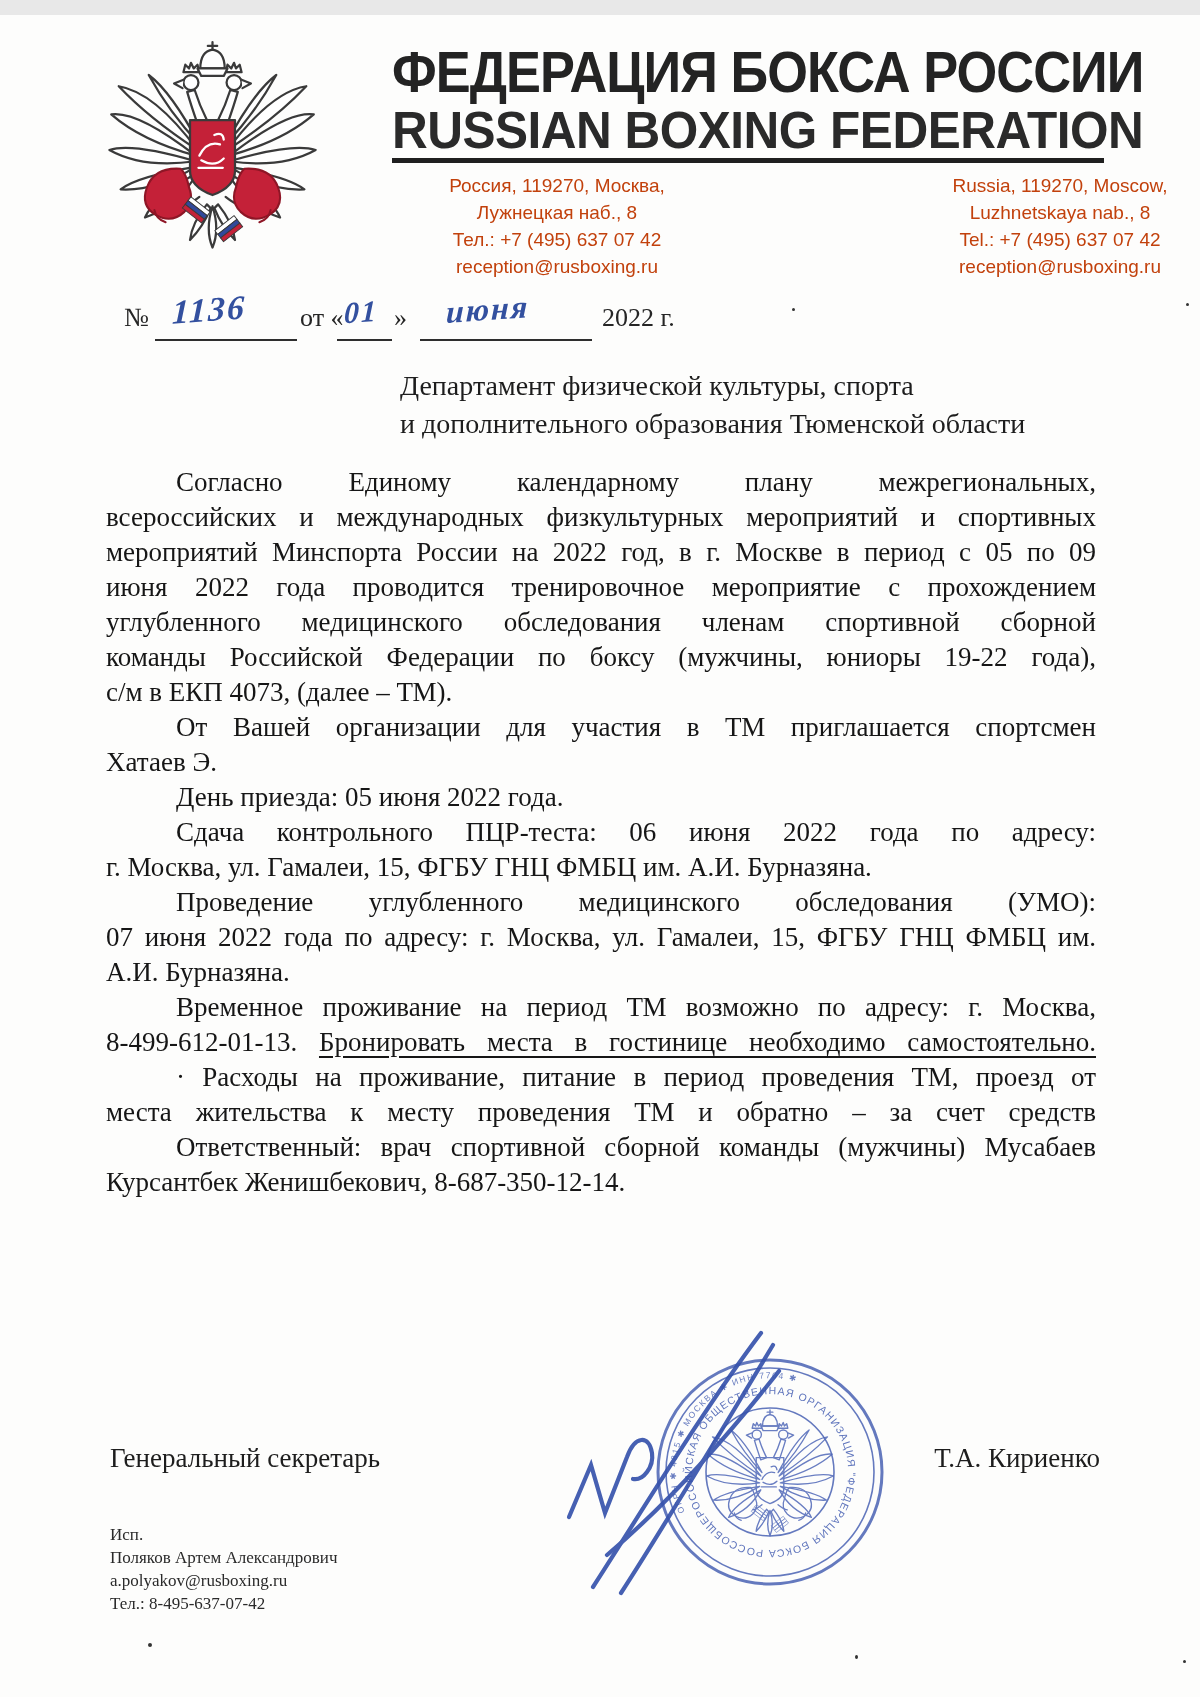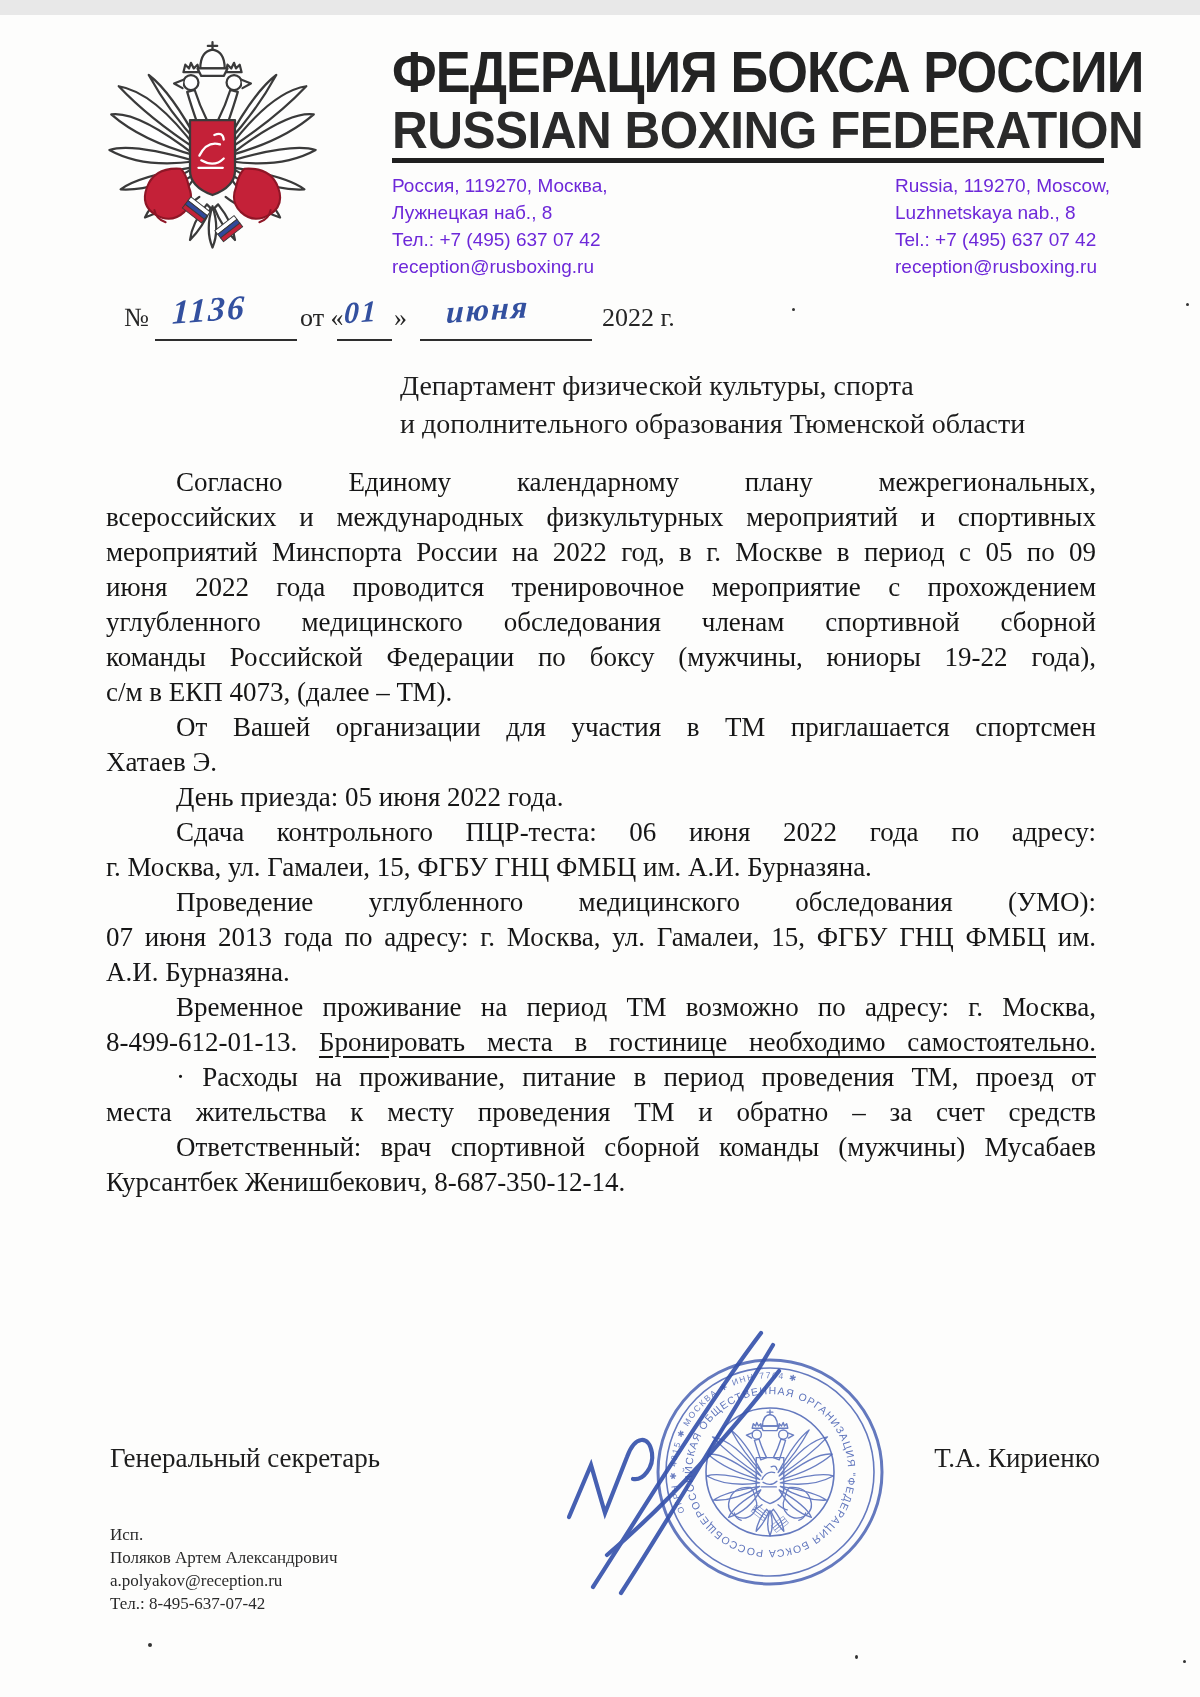--- a/index.html
+++ b/index.html
@@ -16,21 +16,21 @@
     letter-spacing:-1px;color:#232323;transform:scale(.97,1.07);transform-origin:0 0;white-space:nowrap;
   }
   .title-en{
     position:absolute;left:392px;top:88px;width:730px;
     font-family:"Liberation Sans",sans-serif;font-weight:800;font-size:50px;line-height:52px;
     letter-spacing:-.5px;color:#2a2a2a;transform:scale(.99,1.05);transform-origin:0 0;white-space:nowrap;
   }
   .head-rule{position:absolute;left:392px;top:143px;width:712px;height:5px;background:#1f1f1f;}
   .addr{
     position:absolute;top:157px;width:330px;
-    font-family:"Liberation Sans",sans-serif;font-weight:500;font-size:19px;line-height:27px;color:#6d28d9;
+    font-family:"Liberation Sans",sans-serif;font-weight:500;font-size:19px;line-height:27px;color:#c2410c;text-align:center;
   }
   .addr.ru{left:392px;}
   .addr.en{left:895px;}
   
   .refline{position:absolute;left:110px;top:276px;width:600px;height:64px;font-size:26px;}
   .refline .pr{position:absolute;top:12px;color:#262626;}
   .blank{position:absolute;border-bottom:2px solid #2e2e2e;height:44px;top:4px;}
   .hand{
     position:absolute;color:#33509f;font-style:italic;font-weight:600;
     transform:rotate(-4deg) skewX(-6deg);letter-spacing:2px;white-space:nowrap;
@@ -178,21 +178,21 @@
       <div class="bline j">июня 2022 года проводится тренировочное мероприятие с прохождением</div>
       <div class="bline j">углубленного медицинского обследования членам спортивной сборной</div>
       <div class="bline j">команды Российской Федерации по боксу (мужчины, юниоры 19-22 года),</div>
       <div class="bline l">с/м в ЕКП 4073, (далее – ТМ).</div>
       <div class="bline j ind">От Вашей организации для участия в ТМ приглашается спортсмен</div>
       <div class="bline l">Хатаев Э.</div>
       <div class="bline l ind">День приезда: 05 июня 2022 года.</div>
       <div class="bline j ind">Сдача контрольного ПЦР-теста: 06 июня 2022 года по адресу:</div>
       <div class="bline l">г. Москва, ул. Гамалеи, 15, ФГБУ ГНЦ ФМБЦ им. А.И. Бурназяна.</div>
       <div class="bline j ind">Проведение углубленного медицинского обследования (УМО):</div>
-      <div class="bline j">07 июня 2013 года по адресу: г. Москва, ул. Гамалеи, 15, ФГБУ ГНЦ ФМБЦ им.</div>
+      <div class="bline j">07 июня 2022 года по адресу: г. Москва, ул. Гамалеи, 15, ФГБУ ГНЦ ФМБЦ им.</div>
       <div class="bline l">А.И. Бурназяна.</div>
       <div class="bline j ind">Временное проживание на период ТМ возможно по адресу: г. Москва,</div>
       <div class="bline j"><span>8-499-612-01-13. </span><span class="ul">Бронировать места в гостинице необходимо самостоятельно.</span></div>
       <div class="bline j ind">· Расходы на проживание, питание в период проведения ТМ, проезд от</div>
       <div class="bline j">места жительства к месту проведения ТМ и обратно – за счет средств</div>
       <div class="bline j ind">Ответственный: врач спортивной сборной команды (мужчины) Мусабаев</div>
       <div class="bline l">Курсантбек Женишбекович, 8-687-350-12-14.</div>
     </div>
 
   <div class="sig-role">Генеральный секретарь</div>
@@ -223,21 +223,21 @@
       <path d="M14,230 L36,178 L50,226 L72,170 C80,148 94,148 97,166 C99,180 88,194 78,192"></path>
       <path d="M38,300 C82,232 150,120 206,46"></path>
       <path d="M66,306 C110,238 176,128 218,58"></path>
       <path d="M52,268 C116,214 172,150 224,84"></path>
     </g>
   </svg>
 
   <div class="executor">
     <div>Исп.</div>
     <div>Поляков Артем Александрович</div>
-    <div>a.polyakov@reception.ru</div>
+    <div>a.polyakov@rusboxing.ru</div>
     <div>Тел.: 8-495-637-07-42</div>
   </div>
 
   <div class="scanline"></div>
   <div class="speck" style="left:148px;top:1628px;width:4px;height:4px"></div>
   <div class="speck" style="left:855px;top:1640px;width:3px;height:4px"></div>
   <div class="speck" style="left:1183px;top:1645px;width:3px;height:3px"></div>
   <div class="speck" style="left:792px;top:293px;width:3px;height:3px"></div>
   <div class="speck" style="left:1186px;top:288px;width:3px;height:3px"></div>
 

